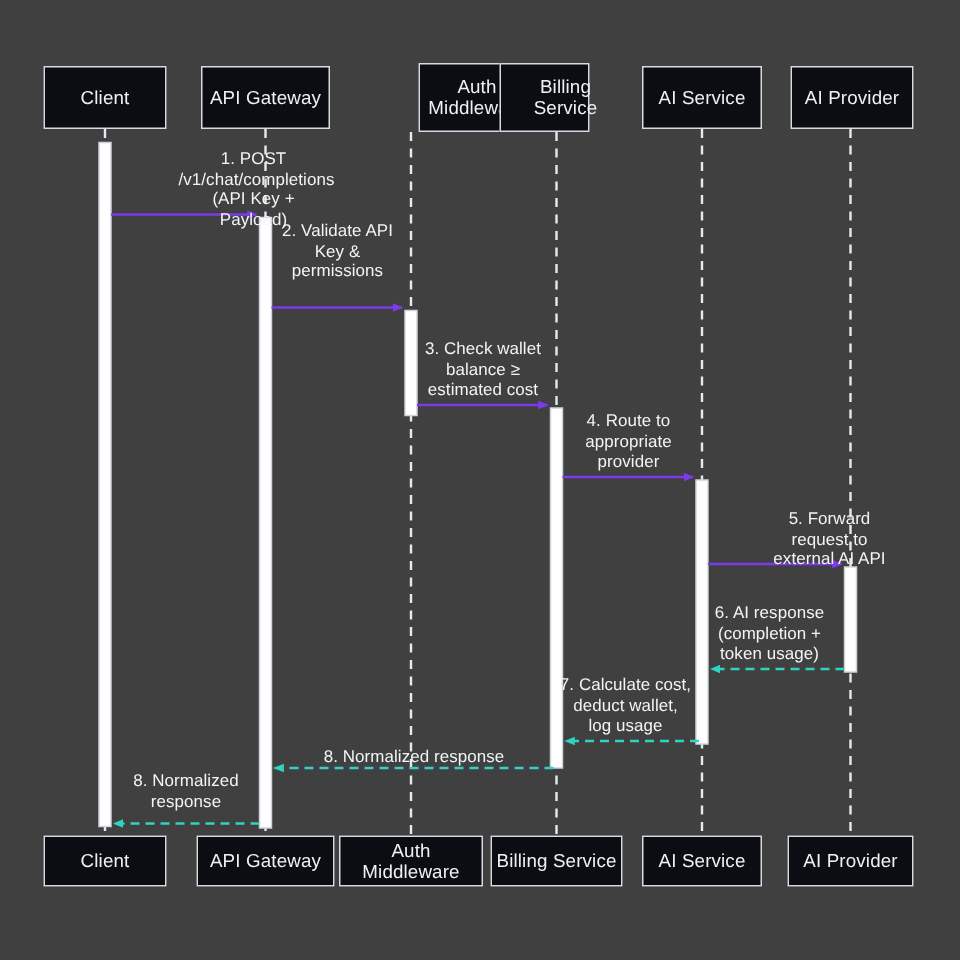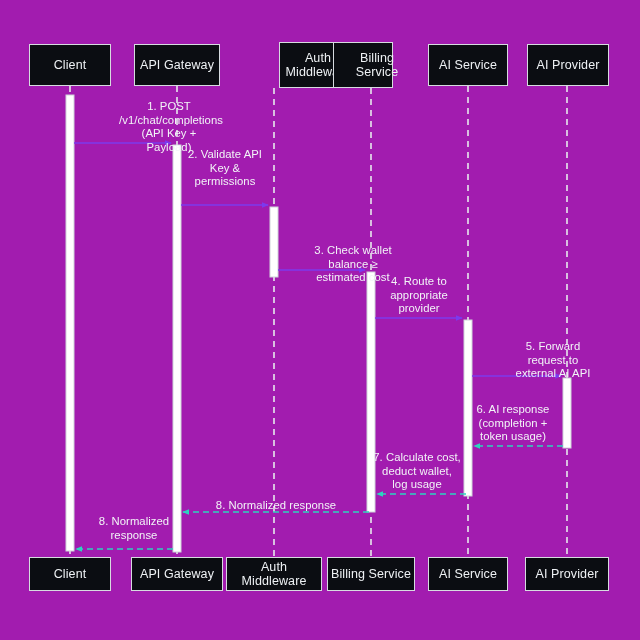--- a/index.html
+++ b/index.html
@@ -4,21 +4,21 @@
 <style>
   html, body {
     margin: 0;
     padding: 0;
     background: #0d0f14;
   }
   #canvas {
     position: relative;
     width: 640px;
     height: 640px;
-    background: #a21caf;
+    background: #404040;
     font-family: "Liberation Sans", sans-serif;
     overflow: hidden;
   }
   #svg-layer {
     position: absolute;
     left: 0;
     top: 0;
     width: 640px;
     height: 640px;
   }
@@ -108,33 +108,33 @@
       <div class="participant-box" style="left: 428px; top: 557px; width: 80px; height: 34px;">AI Service</div>
       <div class="participant-box" style="left: 525px; top: 557px; width: 84px; height: 34px;">AI Provider</div>
     </div>
   <div id="labels">
       <div class="msg-label" style="left: 72px; top: 100px; width: 100px; margin-left: 47px;">1. POST
 /v1/chat/completions
 (API Key + Payload)</div>
       <div class="msg-label" style="left: 181px; top: 148px; width: 88px;">2. Validate API
 Key &amp;
 permissions</div>
-      <div class="msg-label" style="left: 278px; top: 244px; width: 88px; margin-left: 31px;">3. Check wallet
+      <div class="msg-label" style="left: 278px; top: 227px; width: 88px;">3. Check wallet
 balance ≥
 estimated cost</div>
       <div class="msg-label" style="left: 375px; top: 275px; width: 88px;">4. Route to
 appropriate
 provider</div>
       <div class="msg-label" style="left: 472px; top: 340px; width: 90px; padding-left: 36px;">5. Forward
 request to
 external AI API</div>
       <div class="msg-label" style="left: 463px; top: 403px; width: 100px;">6. AI response
 (completion +
 token usage)</div>
       <div class="msg-label" style="left: 367px; top: 451px; width: 100px;">7. Calculate cost,
 deduct wallet,
 log usage</div>
       <div class="msg-label" style="left: 186px; top: 499px; width: 180px;">8. Normalized response</div>
-      <div class="msg-label" style="left: 74px; top: 515px; width: 100px; margin-left: 10px;">8. Normalized
+      <div class="msg-label" style="left: 74px; top: 515px; width: 100px;">8. Normalized
 response</div>
     </div>
 
 </div>
 
 </body></html>

